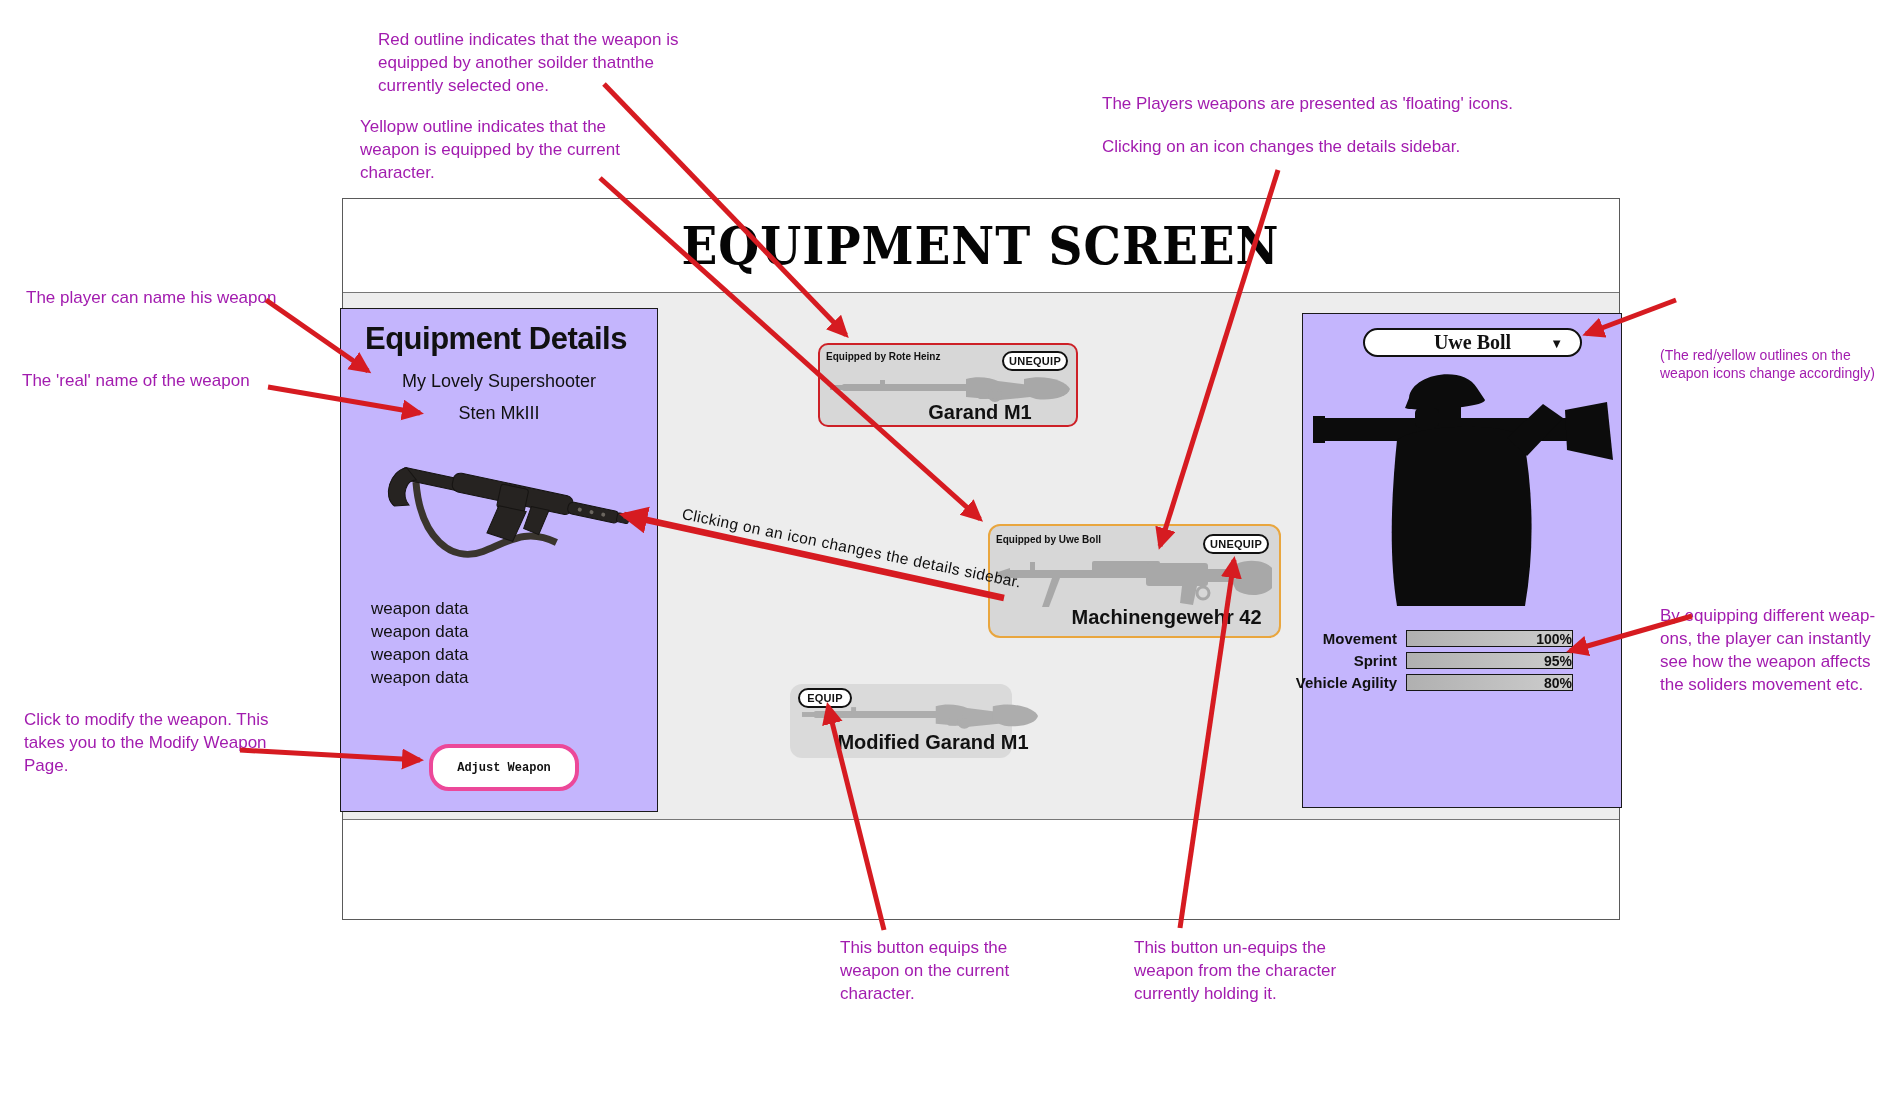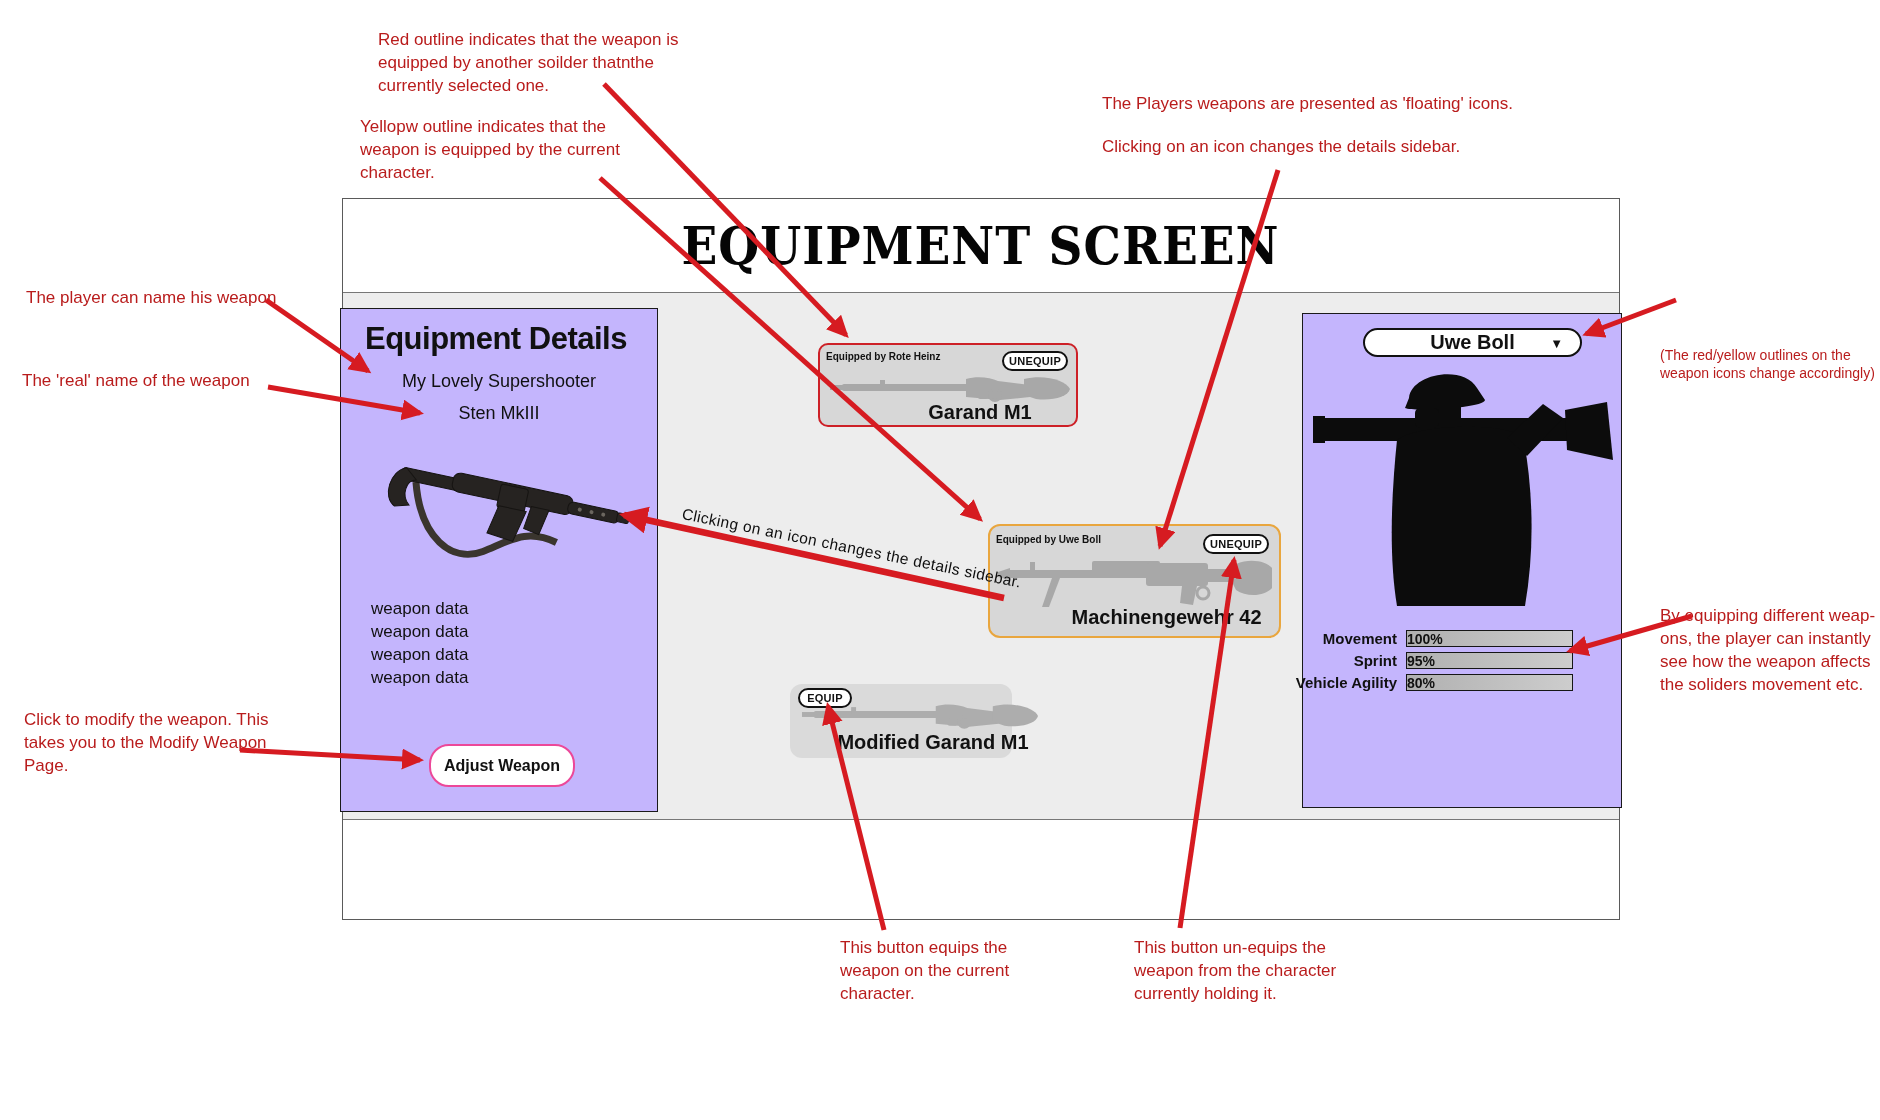--- a/index.html
+++ b/index.html
@@ -1,21 +1,21 @@
 <!DOCTYPE html>
 <html><head>
 <meta charset="utf-8">
 <style>
   html,body{margin:0;padding:0;background:#ffffff;}
   .canvas{position:relative;width:1880px;height:1120px;background:#ffffff;overflow:hidden;
           font-family:"Liberation Sans", sans-serif;color:#111;}
   .abs{position:absolute;}
 
   
-  .anno{position:absolute;font-size:17px;line-height:23px;white-space:pre-line;color:#b91c1c;}
+  .anno{position:absolute;font-size:17px;line-height:23px;white-space:pre-line;color:#a21caf;}
   .anno-small{font-size:14px;line-height:18px;}
   .anno-rot{position:absolute;font-size:15.5px;letter-spacing:.4px;white-space:nowrap;
             transform:rotate(11.5deg);transform-origin:left top;color:#0e0e0e;}
 
   
   .frame{position:absolute;left:342px;top:198px;width:1278px;height:722px;
          border:1.5px solid #5a5a5a;background:#ffffff;box-sizing:border-box;}
   .title-band{position:absolute;left:0;top:0;width:100%;height:93px;display:flex;
               align-items:center;justify-content:center;}
   .main-title{font-family:"DejaVu Serif", serif;font-weight:bold;font-size:49px;
@@ -27,46 +27,46 @@
   .panel{position:absolute;background:#c4b5fd;border:1.5px solid #1a1a1a;box-sizing:border-box;}
   .panel-left{left:340px;top:308px;width:318px;height:504px;}
   .panel-right{left:1302px;top:313px;width:320px;height:495px;}
 
   .eq-heading{position:absolute;left:24px;top:12px;font-size:31px;font-weight:bold;
               letter-spacing:-.5px;white-space:nowrap;}
   .eq-custom{position:absolute;left:0;top:62px;width:100%;text-align:center;font-size:18px;}
   .eq-real{position:absolute;left:0;top:94px;width:100%;text-align:center;font-size:18px;}
   .weapon-data{position:absolute;left:30px;top:288px;font-size:17px;line-height:23px;}
   .btn-adjust{position:absolute;left:88px;top:435px;width:142px;height:39px;background:#fff;
-              border:2px solid #ec4899;border-radius:20px;font-size:16px;font-weight:600;
-              font-family:Liberation Sans, sans-serif;display:flex;align-items:center;
+              border:4px solid #ec4899;border-radius:20px;font-size:12px;font-weight:600;
+              font-family:Liberation Mono, monospace;display:flex;align-items:center;
               justify-content:center;cursor:pointer;}
 
   
   .wcard{position:absolute;background:#d7d7d7;box-sizing:border-box;}
   .wcard-1{left:818px;top:343px;width:260px;height:84px;border:2px solid #cd2027;border-radius:10px;}
   .wcard-2{left:988px;top:524px;width:293px;height:114px;border:2px solid #e9a63e;border-radius:12px;}
   .wcard-3{left:790px;top:684px;width:222px;height:74px;border-radius:12px;background:#dadada;}
   .wcard-head{position:absolute;left:6px;top:6px;font-size:10px;font-weight:bold;white-space:nowrap;}
   .wcard-name{position:absolute;left:0;width:100%;text-align:center;font-size:20px;font-weight:600;padding-left:32px;}
   .pill{position:absolute;background:#fff;border:2px solid #111;border-radius:11px;
         font-size:11px;font-weight:bold;letter-spacing:.3px;display:flex;align-items:center;
         justify-content:center;cursor:pointer;box-sizing:border-box;font-family:"Liberation Sans",sans-serif;}
 
   
   .dropdown{position:absolute;left:60px;top:14px;width:219px;height:29px;background:#fff;
             border:2px solid #111;border-radius:16px;display:flex;align-items:center;
-            justify-content:center;cursor:pointer;box-sizing:border-box;}
+            justify-content:center;cursor:pointer;box-sizing:border-box;font-family:Liberation Serif, serif;}
   .dropdown-label{font-size:20px;font-weight:bold;}
   .dropdown-caret{position:absolute;right:17px;top:6px;font-size:13px;}
   .stat-row{position:absolute;left:0;width:100%;height:17px;}
   .stat-label{position:absolute;right:224px;top:0;font-size:15px;font-weight:bold;white-space:nowrap;}
   .stat-bar{position:absolute;left:103px;top:0;width:167px;height:17px;border:1.8px solid #161616;
             background:linear-gradient(to right,#b0b0b0,#cdcdcd);box-sizing:border-box;
-            display:flex;align-items:center;justify-content:flex-start;}
+            display:flex;align-items:center;justify-content:flex-end;}
   .stat-value{font-size:14px;font-weight:bold;}
 
   .overlay{position:absolute;left:0;top:0;width:1880px;height:1120px;pointer-events:none;}
 </style>
 </head>
 <body>
 
 <div class="canvas">
 
   <div class="frame">

